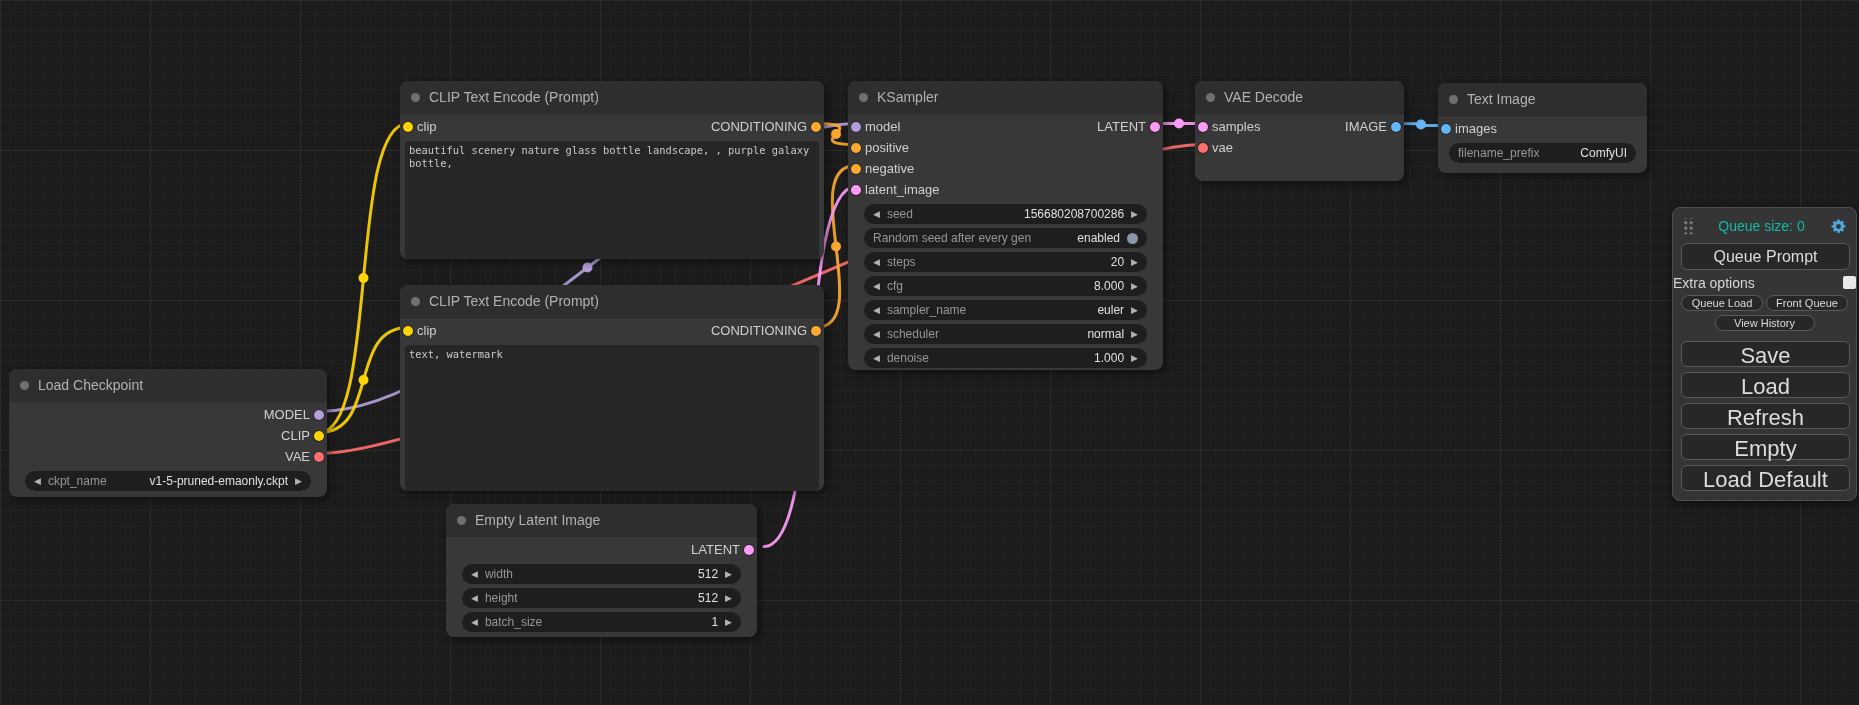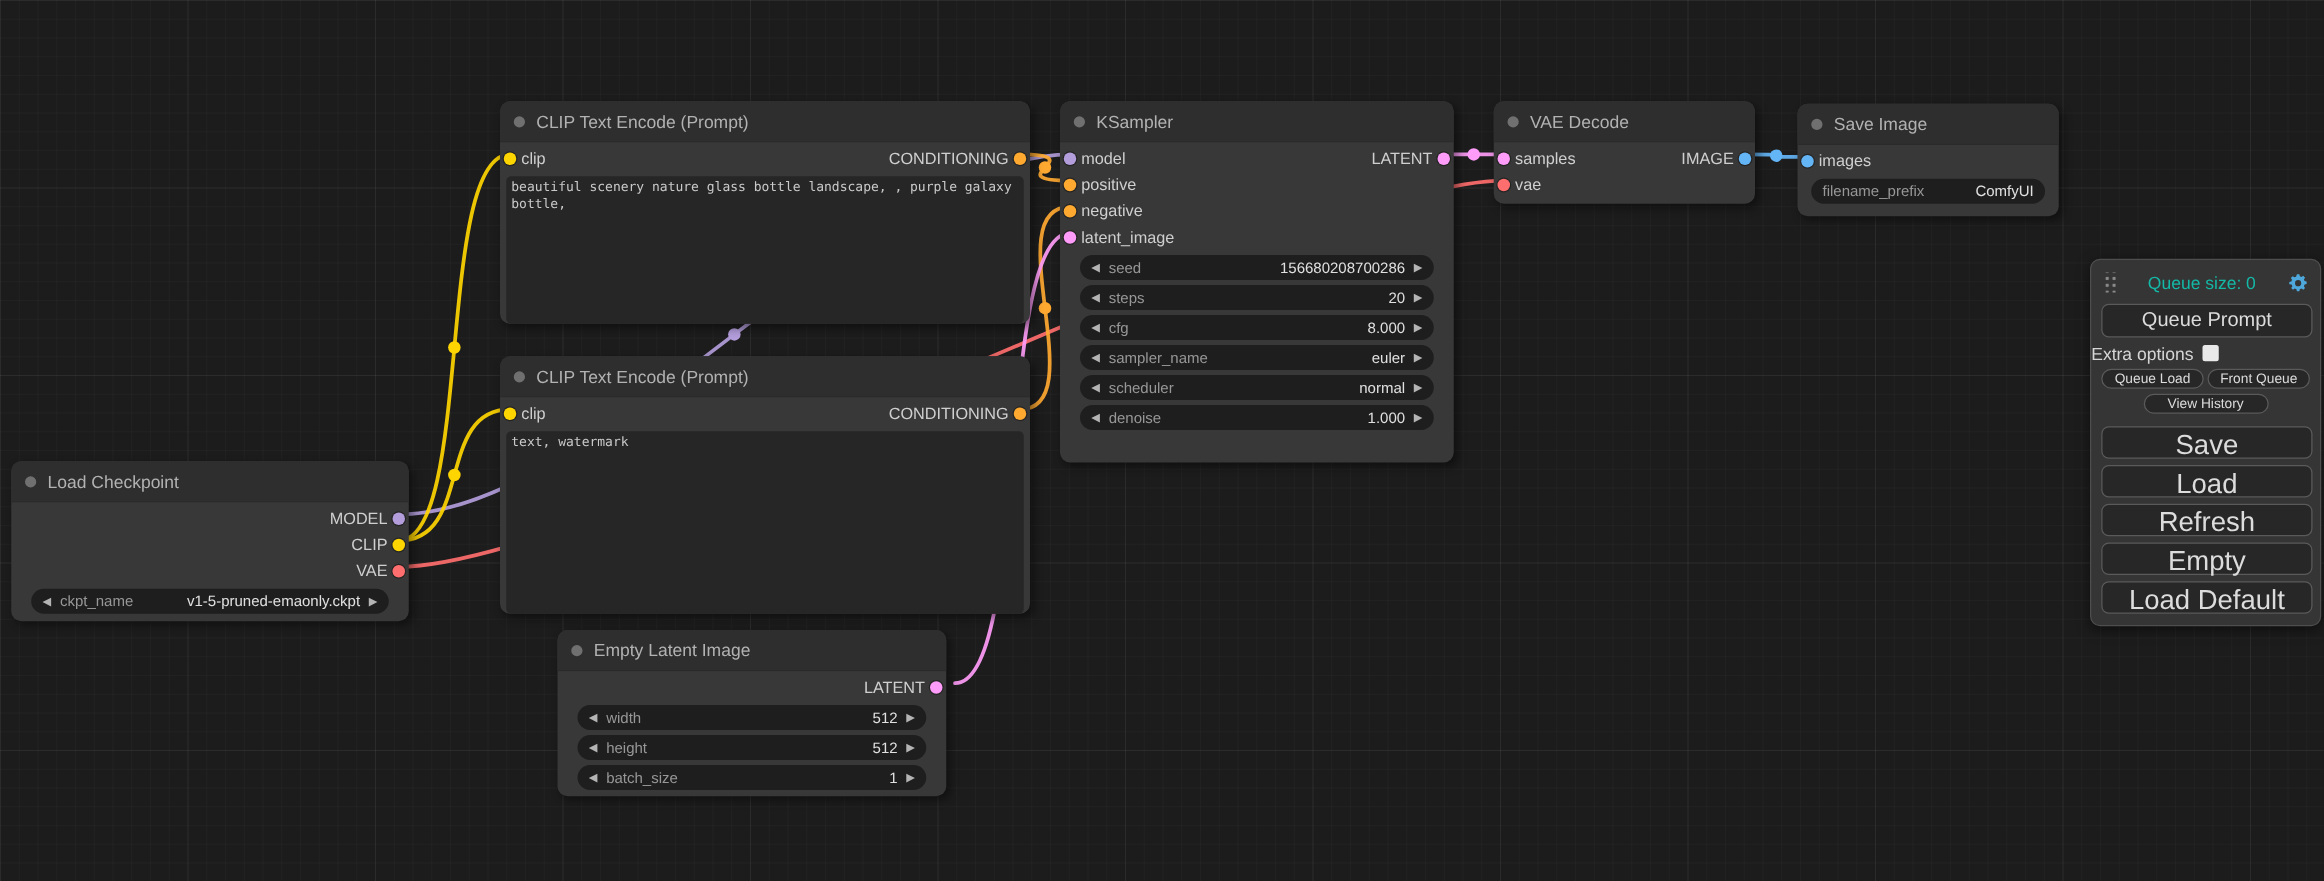--- a/index.html
+++ b/index.html
@@ -49,21 +49,21 @@
     display:block; width:calc(100% - 10px); margin:4px 5px 0 5px; padding:3px 4px;
     background:#262626; border:none; border-radius:4px; resize:none; outline:none;
     color:#c9c9c9; font-family:"DejaVu Sans Mono",monospace; font-size:10.4px; line-height:13px;
   }
 
   #node-lc  { left:9px;    top:369px; width:318px; height:128px; }
   #node-ce1 { left:400px;  top:81px;  width:424px; height:178px; }
   #node-ce2 { left:400px;  top:285px; width:424px; height:206px; }
   #node-eli { left:446px;  top:504px; width:311px; height:133px; }
   #node-ks  { left:848px;  top:81px;  width:315px; height:289px; }
-  #node-vd  { left:1195px; top:81px;  width:209px; height:82px;  }
+  #node-vd  { left:1195px; top:81px;  width:209px; height:100px;  }
   #node-si  { left:1438px; top:83px;  width:209px; height:90px;  }
   #ta-ce1 { height:118px; }
   #ta-ce2 { height:146px; }
   #node-si .widget { margin-left:11px; margin-right:11px; }
 
   
   #queue-panel {
     position:absolute; z-index:5; left:1672px; top:207px; width:185px;
     background:#353535; border:1px solid #4e4e4e; border-radius:8px;
     box-shadow:0 3px 10px rgba(0,0,0,0.5); padding:5px 0 9px 0; color:#dcdcdc;
@@ -72,21 +72,21 @@
   .drag-dots { width:11px; height:16px; flex:0 0 auto;
     background-image:radial-gradient(circle,#8a8a8a 1.3px,transparent 1.6px);
     background-size:5.5px 5.5px; background-position:1px 2px; }
   .qp-size { flex:1; text-align:center; font-size:14px; color:#14b8a6; }
   .gear { flex:0 0 auto; display:flex; align-items:center; cursor:pointer; }
   .qp-btn {
     display:block; background:#272727; border:1px solid #5a5a5a; border-radius:6px;
     color:#dcdcdc; font-family:inherit; cursor:pointer;
   }
   .qp-btn.big { width:169px; height:27px; margin:4px 8px 0 8px; font-size:16px; }
-  .qp-extra { display:flex; align-items:center; justify-content:flex-start; gap:7px; height:25px; font-size:14px; color:#d6d6d6; }
+  .qp-extra { display:flex; align-items:center; justify-content:space-between; gap:7px; height:25px; font-size:14px; color:#d6d6d6; }
   .checkbox { width:13px; height:13px; background:#e9e9e9; border-radius:2px; }
   .qp-small-row { display:flex; gap:3px; margin:0 8px; }
   .qp-btn.small { flex:1; height:16px; font-size:11px; border-radius:8px; padding:0; line-height:14px; }
   .qp-history-row { display:flex; justify-content:center; margin-top:4px; }
   .qp-btn.history { width:100px; height:16px; font-size:11px; border-radius:8px; padding:0; line-height:14px; }
   .qp-btn.action { width:169px; height:26px; margin:5px 8px 0 8px; font-size:22px; }
   .qp-btn.first-action { margin-top:10px; }
 </style>
 </head>
 <body>
@@ -228,20 +228,25 @@
         <span class="pin in" style="background: rgb(255, 156, 249);"></span>
         <span class="in-label">latent_image</span>
       </div>
       <div class="widget">
         <span class="w-arrow">◀</span>
         <span class="w-label">seed</span>
         <span class="w-value">156680208700286</span>
         <span class="w-arrow">▶</span>
       </div>
       <div class="widget">
+        <span class="w-label">Random seed after every gen</span>
+        <span class="w-value">enabled</span>
+        <span class="toggle-dot"></span>
+      </div>
+      <div class="widget">
         <span class="w-arrow">◀</span>
         <span class="w-label">steps</span>
         <span class="w-value">20</span>
         <span class="w-arrow">▶</span>
       </div>
       <div class="widget">
         <span class="w-arrow">◀</span>
         <span class="w-label">cfg</span>
         <span class="w-value">8.000</span>
         <span class="w-arrow">▶</span>
@@ -282,21 +287,21 @@
       <div class="row io">
         <span class="pin in" style="background: rgb(255, 110, 110);"></span>
         <span class="in-label">vae</span>
       </div>
     </div>
   </div>
 
   <div class="node" id="node-si">
     <div class="node-title">
       <span class="title-dot"></span>
-      <span class="title-text">Save Image</span>
+      <span class="title-text">Text Image</span>
     </div>
     <div class="node-body">
       <div class="row io">
         <span class="pin in" style="background: rgb(100, 181, 246);"></span>
         <span class="in-label">images</span>
       </div>
       <div class="widget">
         <span class="w-label">filename_prefix</span>
         <span class="w-value">ComfyUI</span>
       </div>

